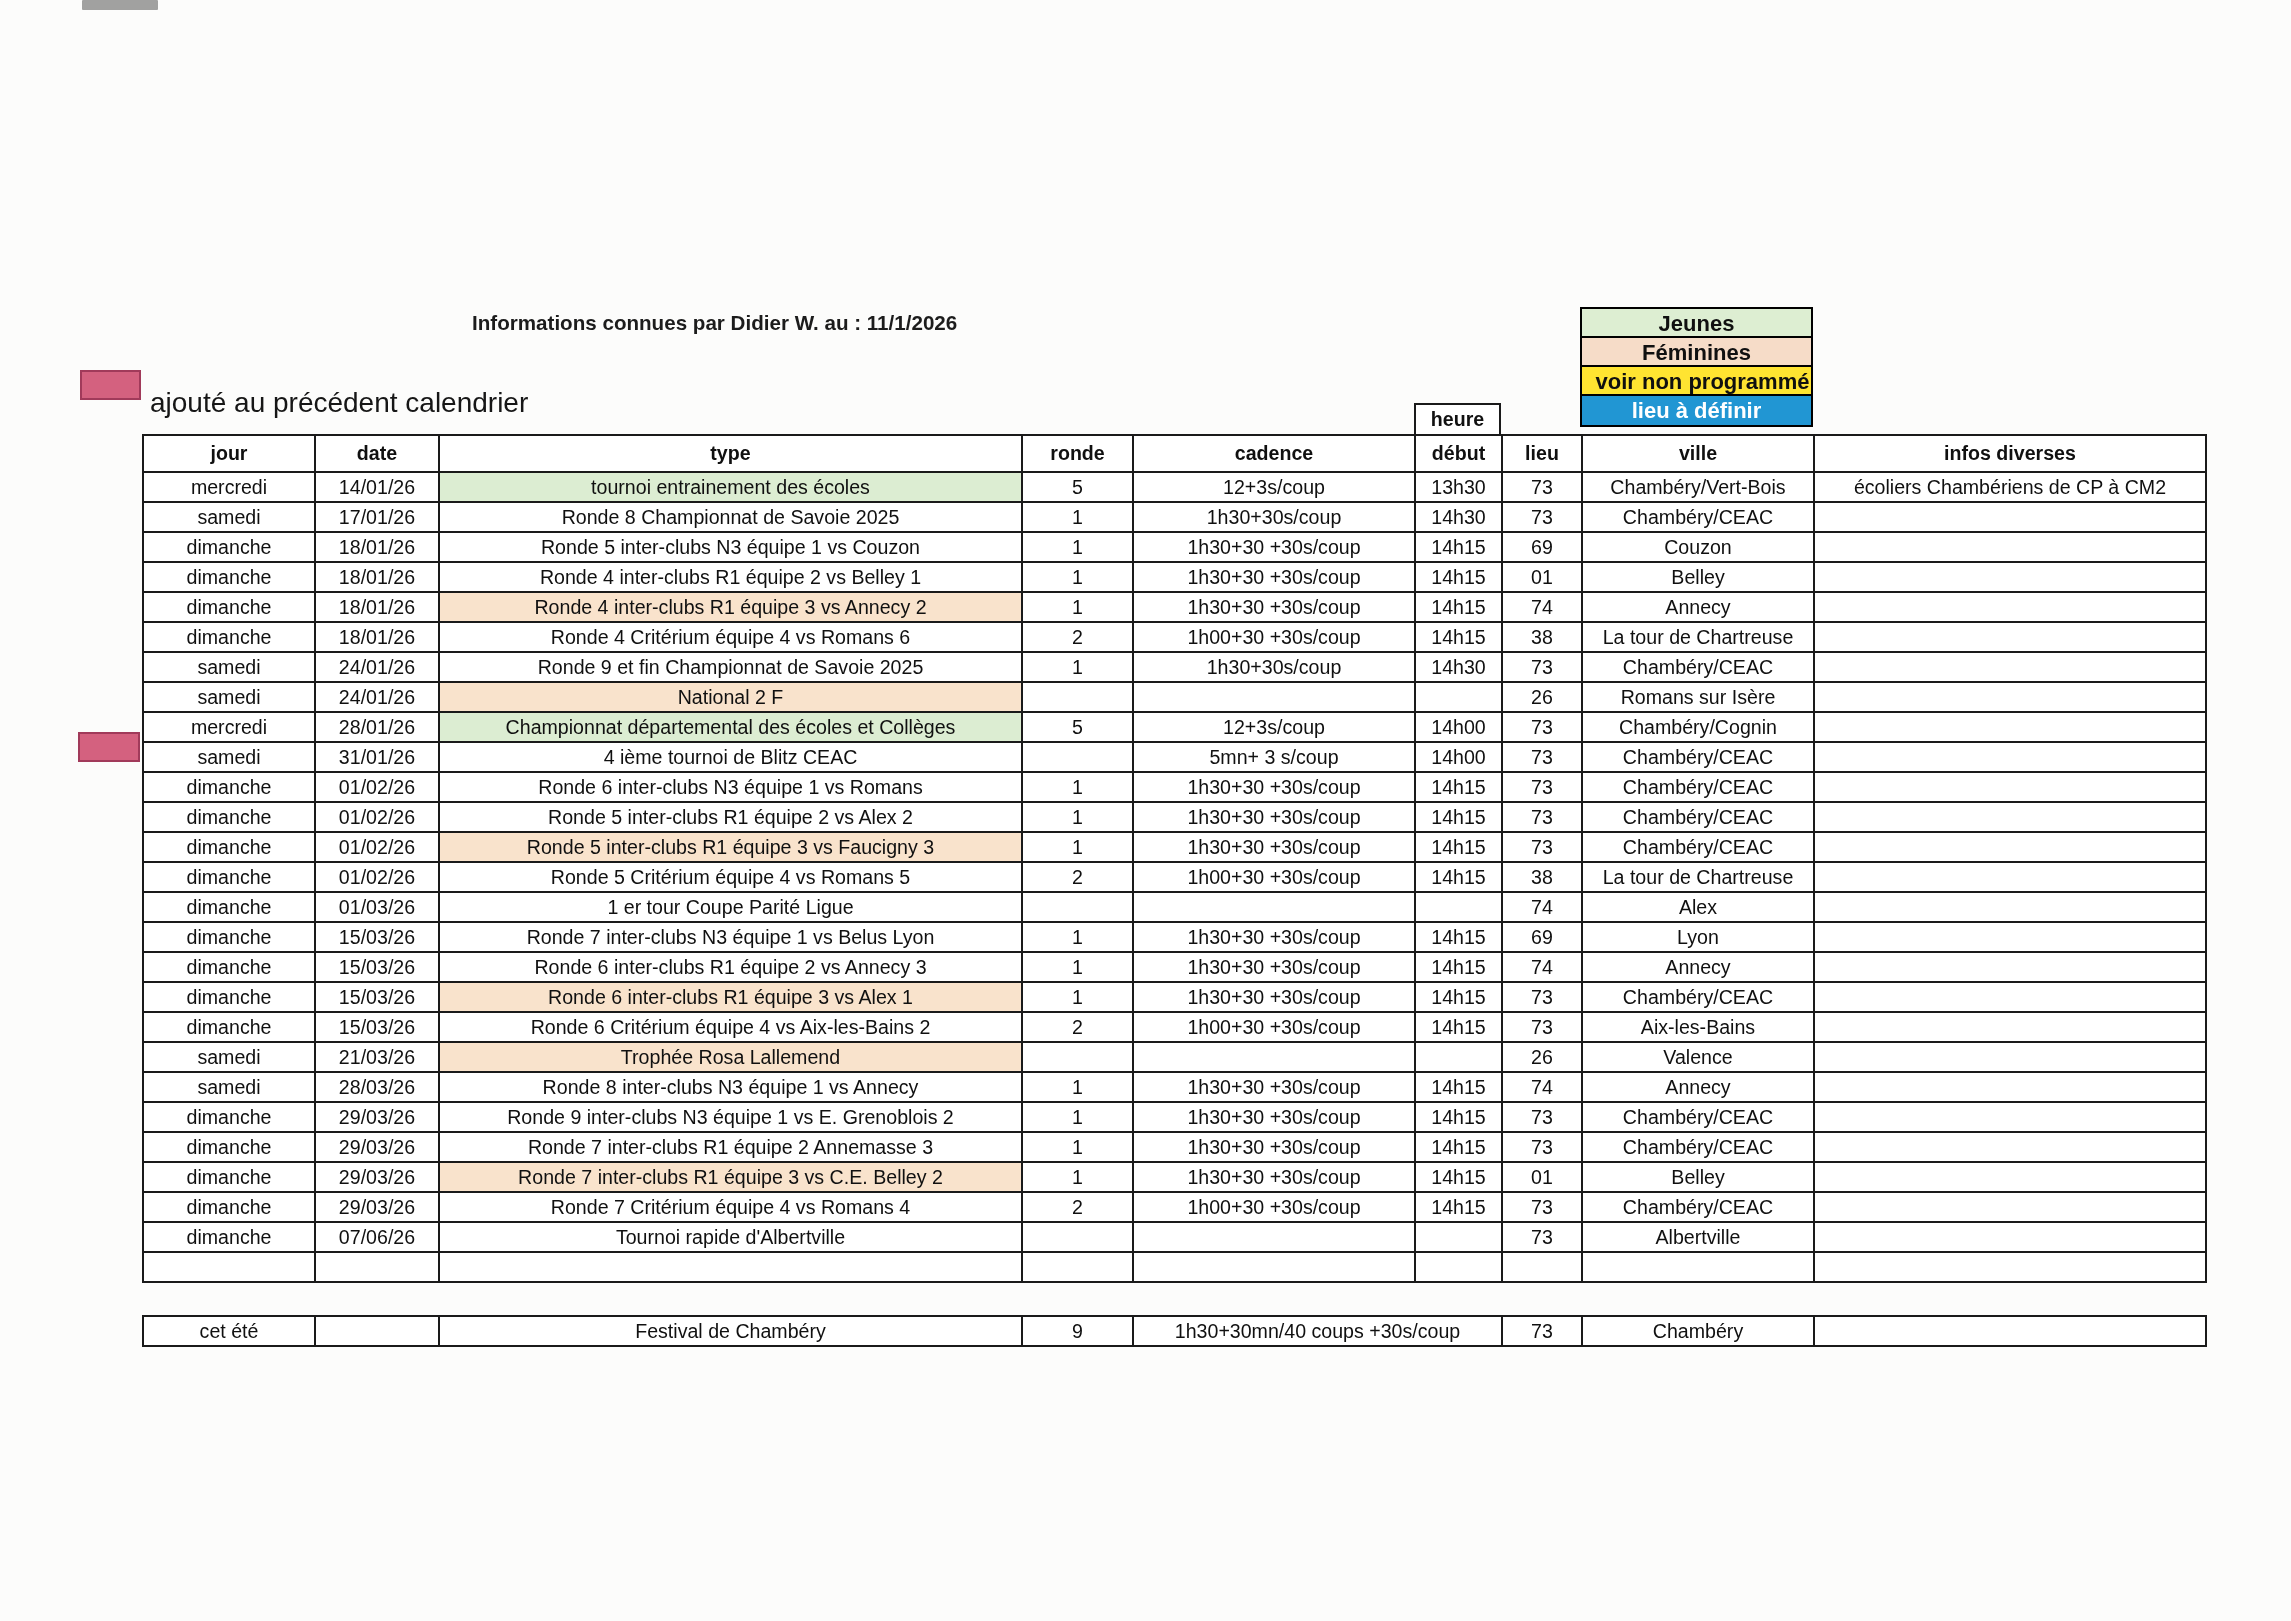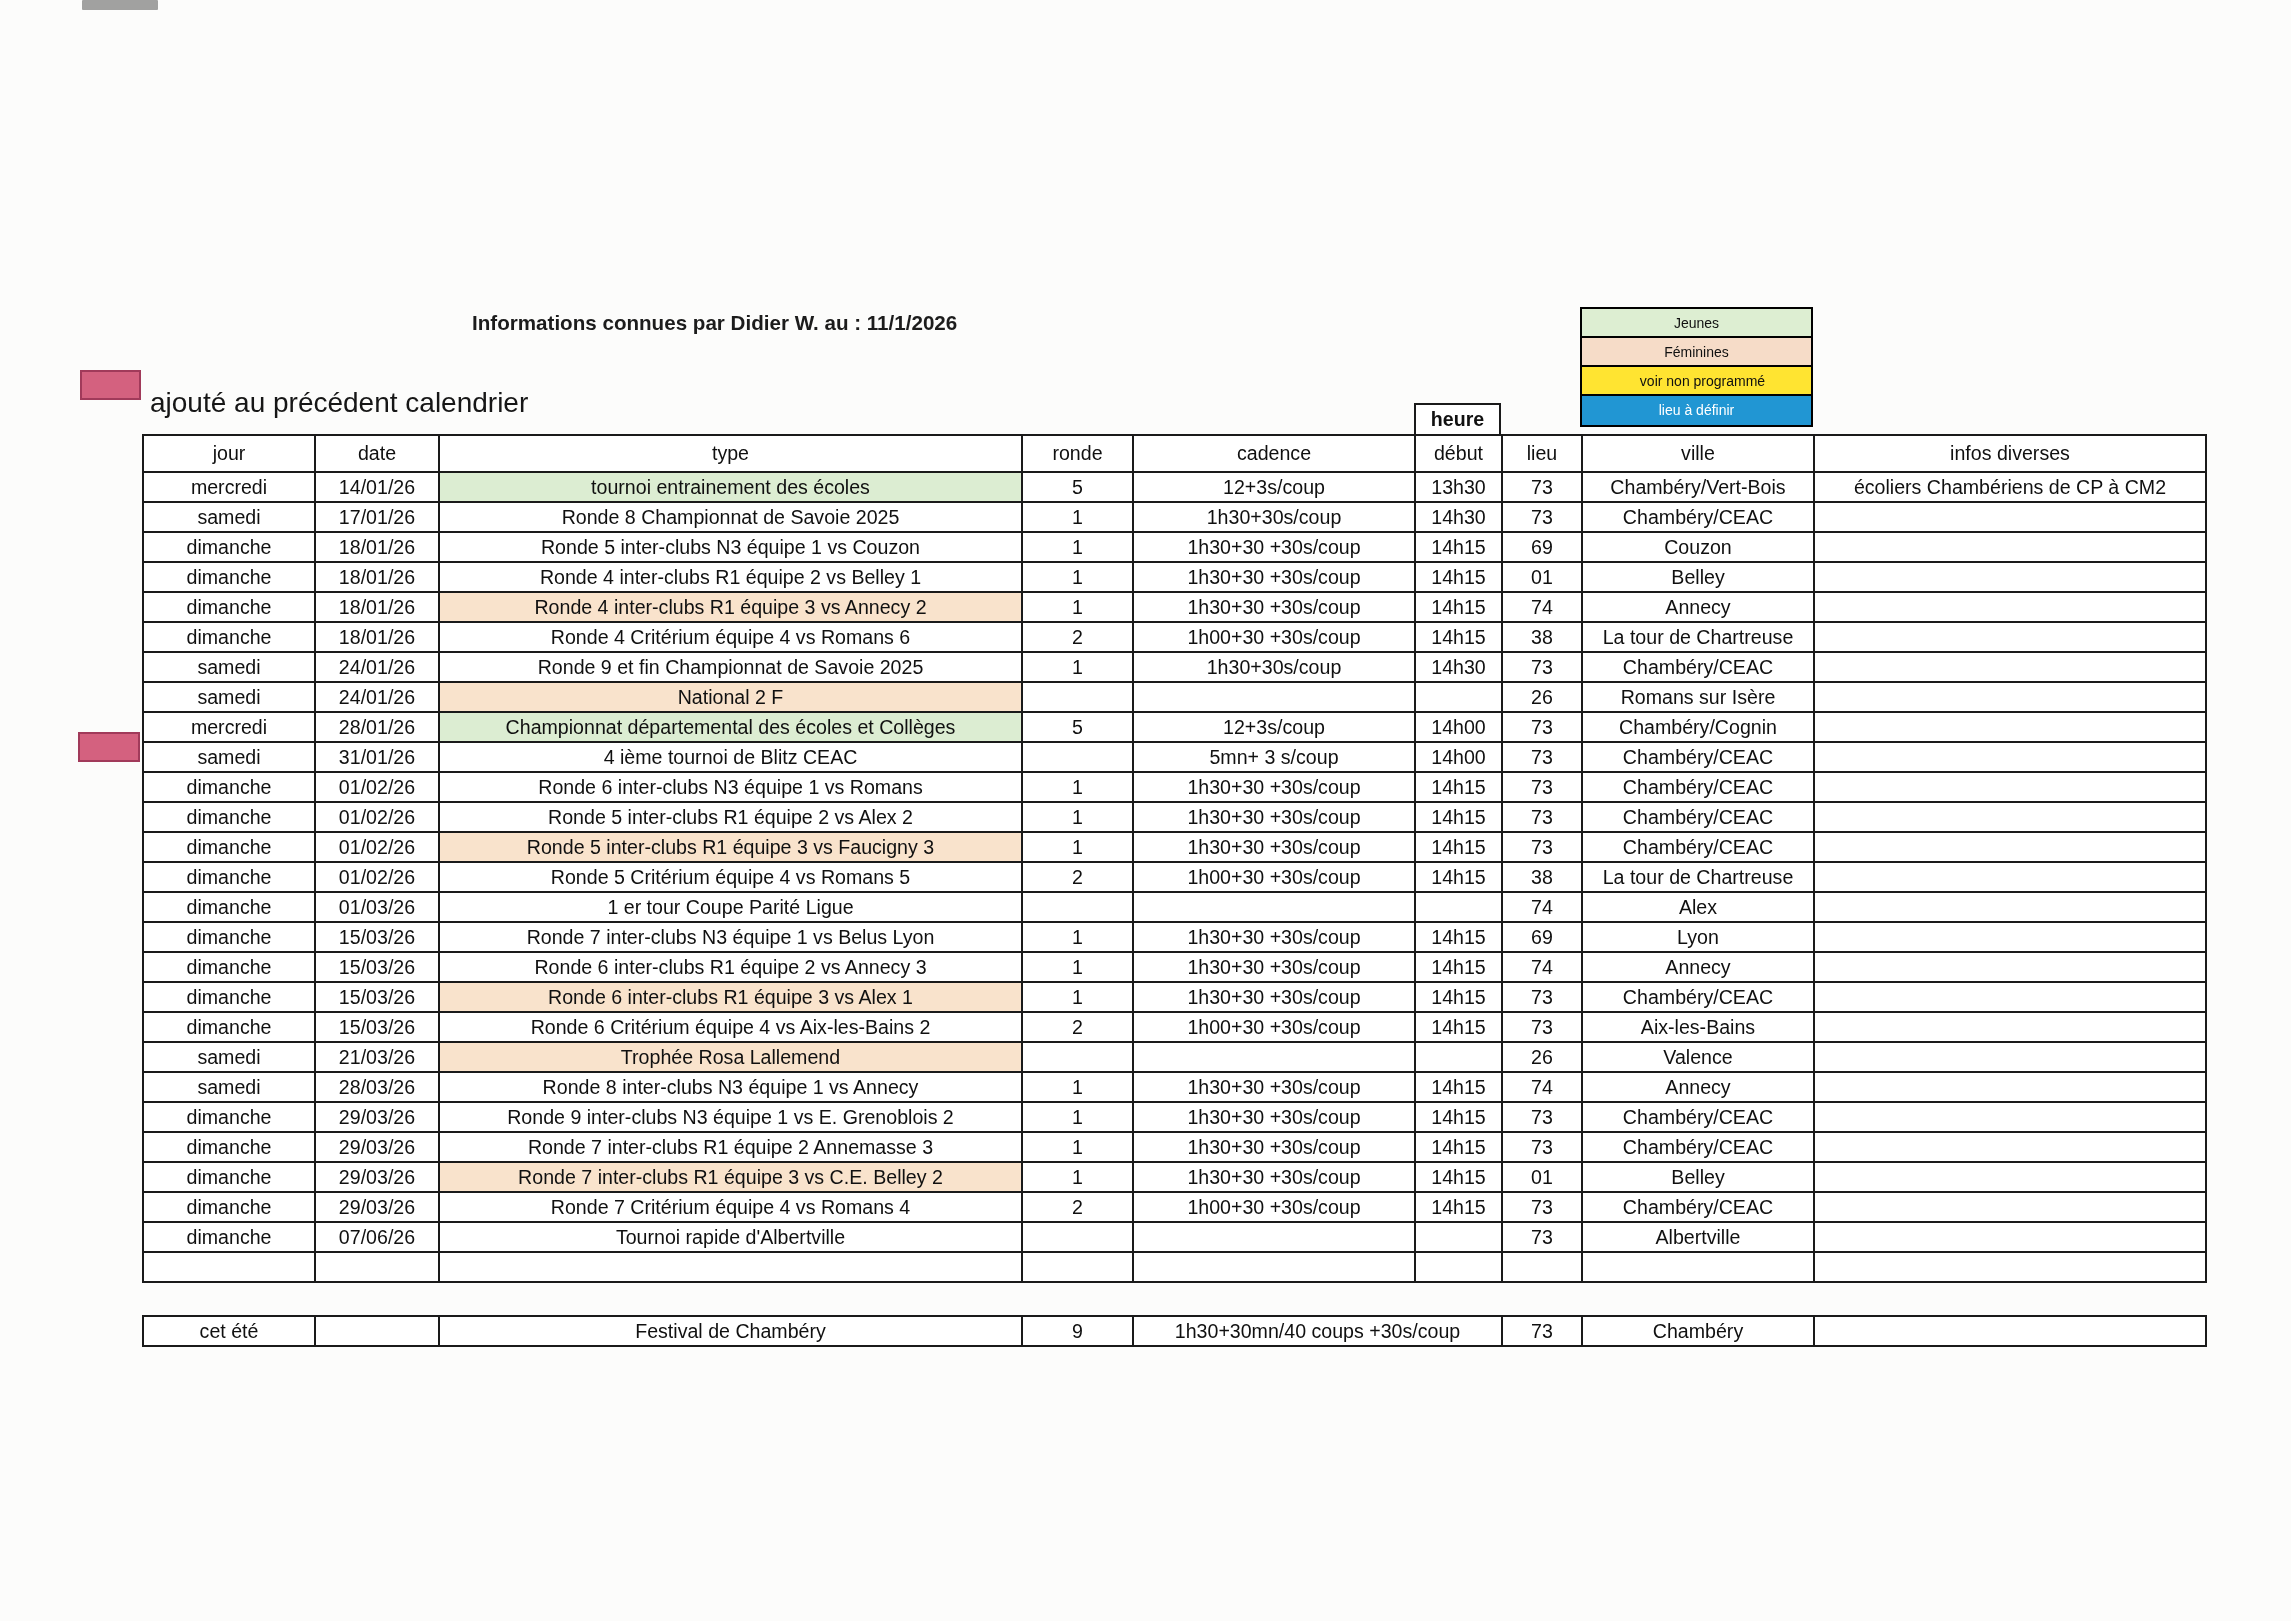--- a/index.html
+++ b/index.html
@@ -32,21 +32,21 @@
   .added-note-label{
     position:absolute;left:150px;top:387px;
     font-size:28px;color:#161616;white-space:nowrap;
   }
   .legend{
     position:absolute;left:1580px;top:307px;width:233px;
     border:2px solid #000;box-sizing:border-box;background:#fff;
   }
   .legend-row{
     height:29px;line-height:29px;text-align:center;
-    font-size:14px;font-weight:400;
+    font-size:22px;font-weight:700;
     border-bottom:2px solid #000;box-sizing:border-box;
     overflow:hidden;white-space:nowrap;
   }
   .legend-row:last-child{border-bottom:none;}
   .heure-box{
     position:absolute;left:1414px;top:403px;width:87px;height:33px;
     border:2px solid #1a1a1a;box-sizing:border-box;background:#fff;
     text-align:center;line-height:29px;font-size:19.6px;font-weight:600;
   }
   table.cal{
@@ -56,21 +56,21 @@
   }
   .main-table{top:434px;}
   .summer-table{top:1315px;}
   table.cal th, table.cal td{
     border:2px solid #1a1a1a;
     font-size:19.6px;color:#101010;
     padding:0 4.9px;box-sizing:border-box;
     overflow:hidden;white-space:nowrap;
     text-align:center;vertical-align:middle;
   }
-  table.cal th{height:37px;font-weight:400;}
+  table.cal th{height:37px;font-weight:700;}
   table.cal td{height:30px;}
   .summer-table td{height:36px;}
   td.c-type{text-align:left;padding-left:7.8px;}
   td.c-infos{text-align:left;padding-left:7.8px;}
   td.merged{text-align:left;padding-left:7.8px;}
   td.hl-green{background:#dcedd2;}
   td.hl-peach{background:#f9e3cc;}
 </style>
 </head>
 <body>

